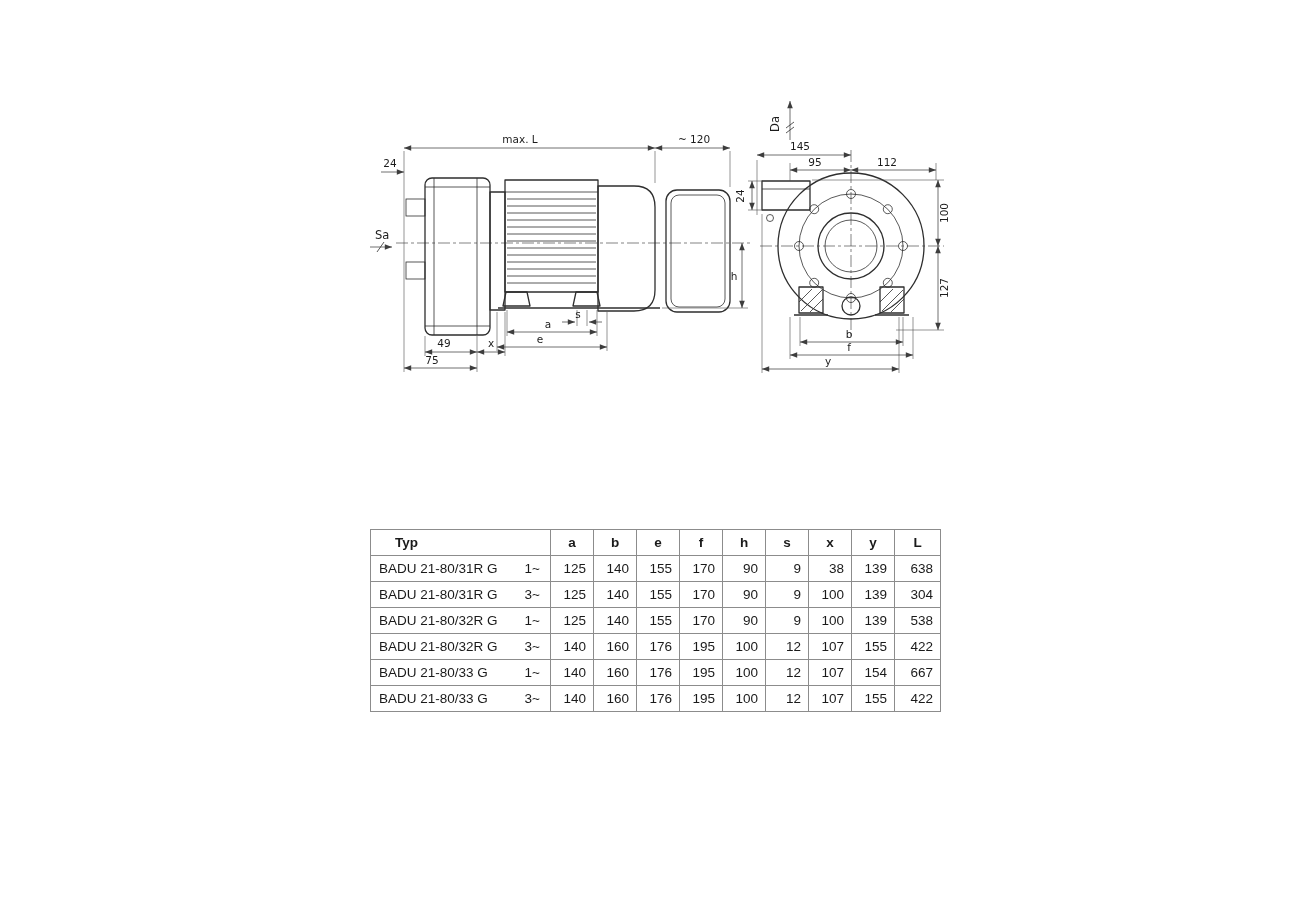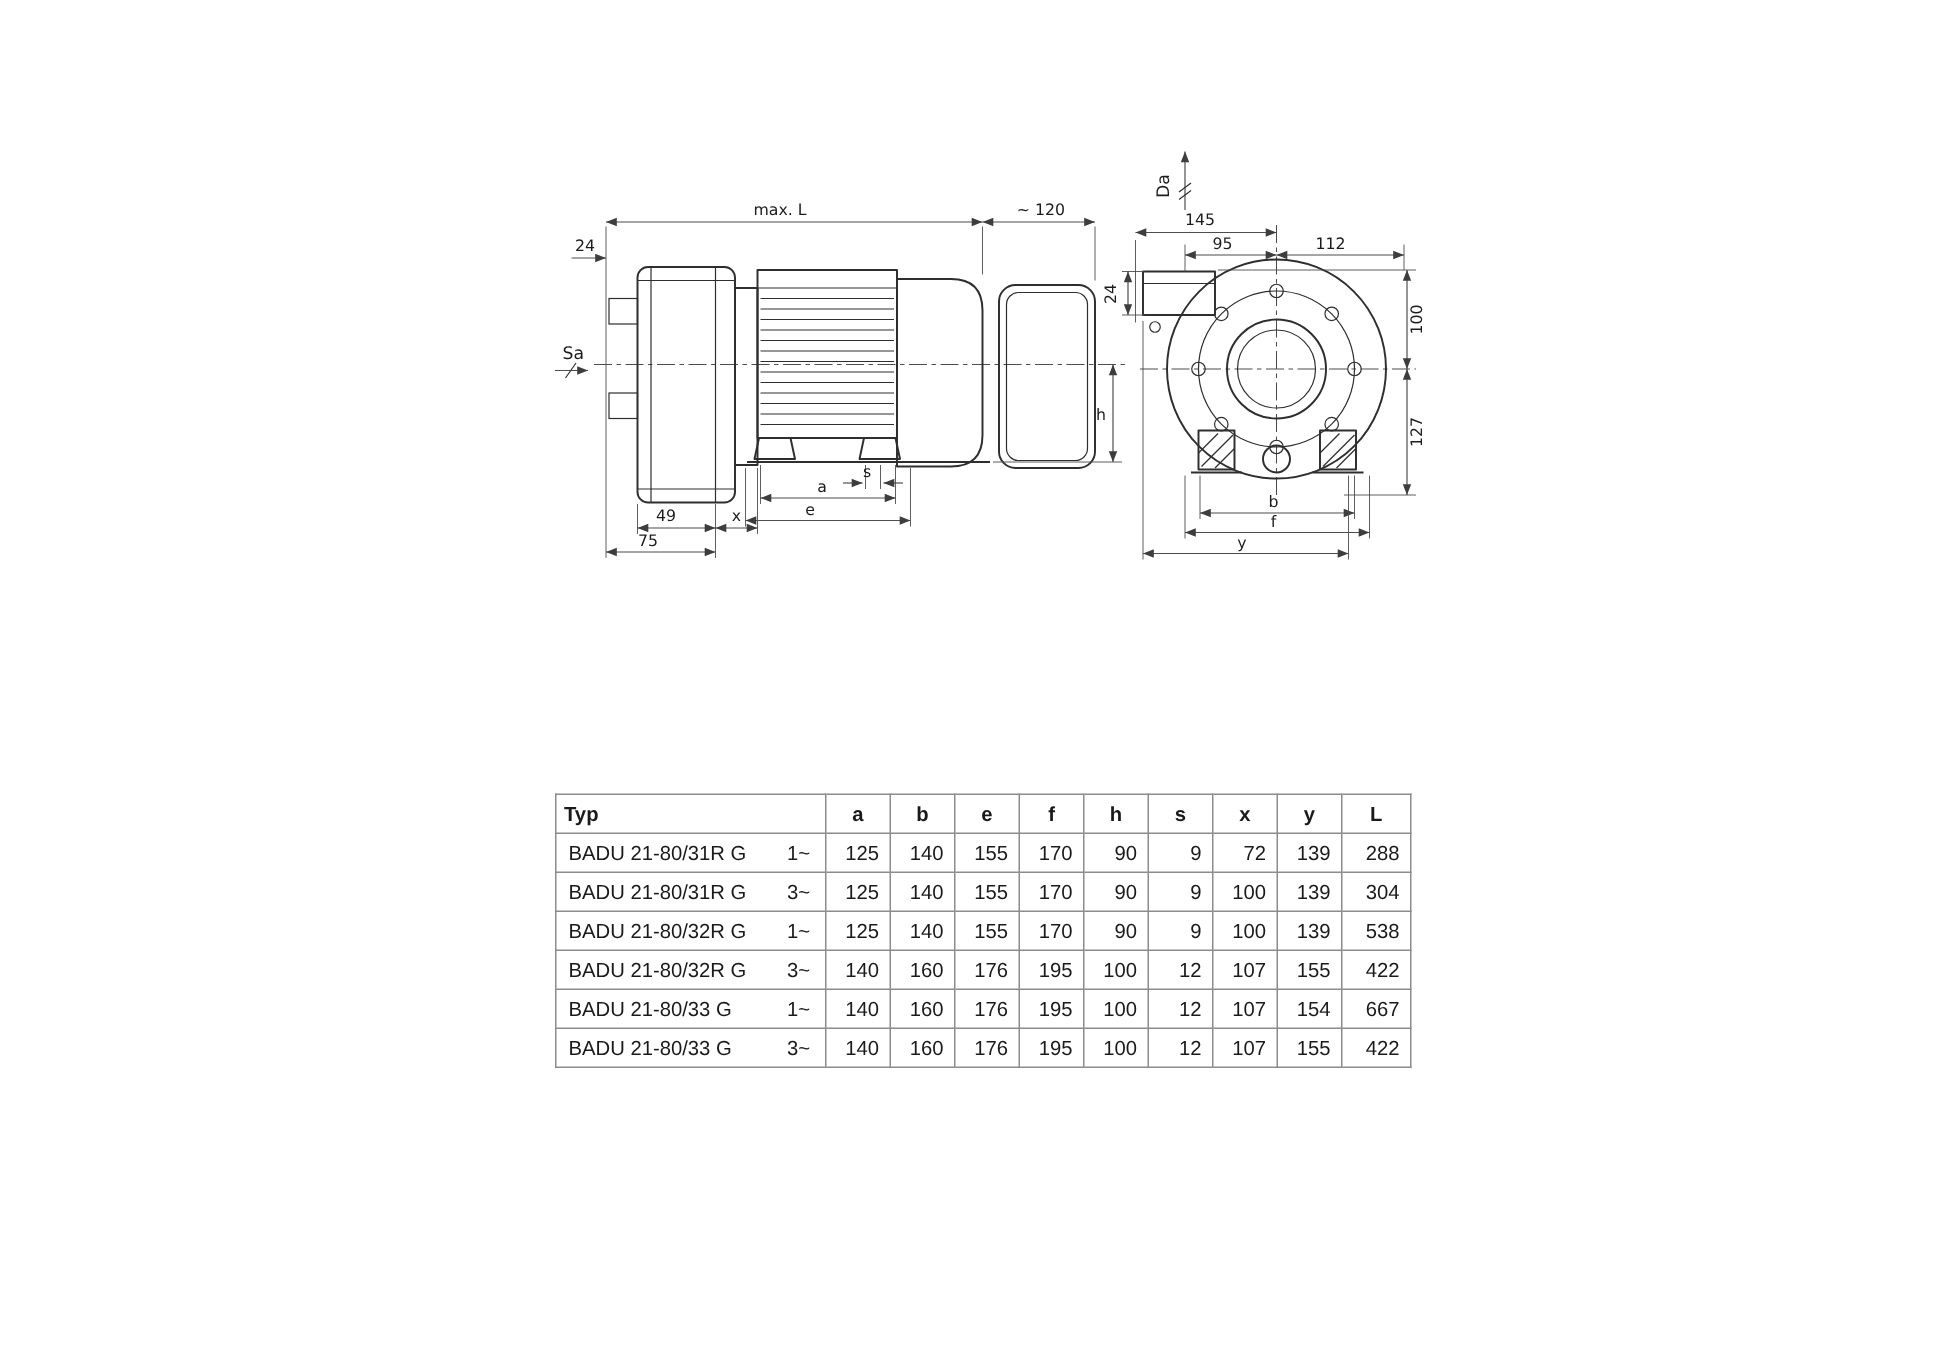--- a/index.html
+++ b/index.html
@@ -14,21 +14,21 @@
   .ext{fill:none;stroke:#4d4d4d;stroke-width:0.6;}
   .cl{fill:none;stroke:#4d4d4d;stroke-width:0.7;stroke-dasharray:12 3 3 3;}
   .lbl{font-family:"DejaVu Sans",sans-serif;font-size:10.5px;fill:#1c1c1c;}
   .lblb{font-family:"DejaVu Sans",sans-serif;font-size:11.5px;fill:#1c1c1c;}
 
   
   .dimtable{position:absolute;left:370px;top:529px;border-collapse:collapse;table-layout:fixed;}
   .dimtable th,.dimtable td{border:1px solid #8c8c8c;font-size:13.5px;color:#1a1a1a;
         height:26px;padding:0;box-sizing:border-box;white-space:nowrap;}
   .dimtable th{font-weight:bold;}
-  .dimtable th.typ{text-align:left;padding-left:5px;width:180px;}
+  .dimtable th.typ{text-align:left;padding-left:24px;width:180px;}
   .dimtable th.num{width:43px;text-align:center;}
   .dimtable th.numL{width:46px;text-align:center;}
   .dimtable td.typ{padding-left:8px;padding-right:10px;}
   .typwrap{display:flex;justify-content:space-between;align-items:center;}
   .dimtable td.num{text-align:right;padding-right:7px;}
 </style>
 </head>
 <body>
 
 <div class="page">
@@ -250,23 +250,23 @@
         <span>BADU 21-80/31R G</span>
         <span>1~</span>
             </span>
           </td>
       <td class="num">125</td>
       <td class="num">140</td>
       <td class="num">155</td>
       <td class="num">170</td>
       <td class="num">90</td>
       <td class="num">9</td>
-      <td class="num">72</td>
+      <td class="num">38</td>
       <td class="num">139</td>
-      <td class="num">288</td>
+      <td class="num">638</td>
     </tr>
 
     <tr>
       <td class="typ">
             <span class="typwrap">
         <span>BADU 21-80/31R G</span>
         <span>3~</span>
             </span>
           </td>
       <td class="num">125</td>

